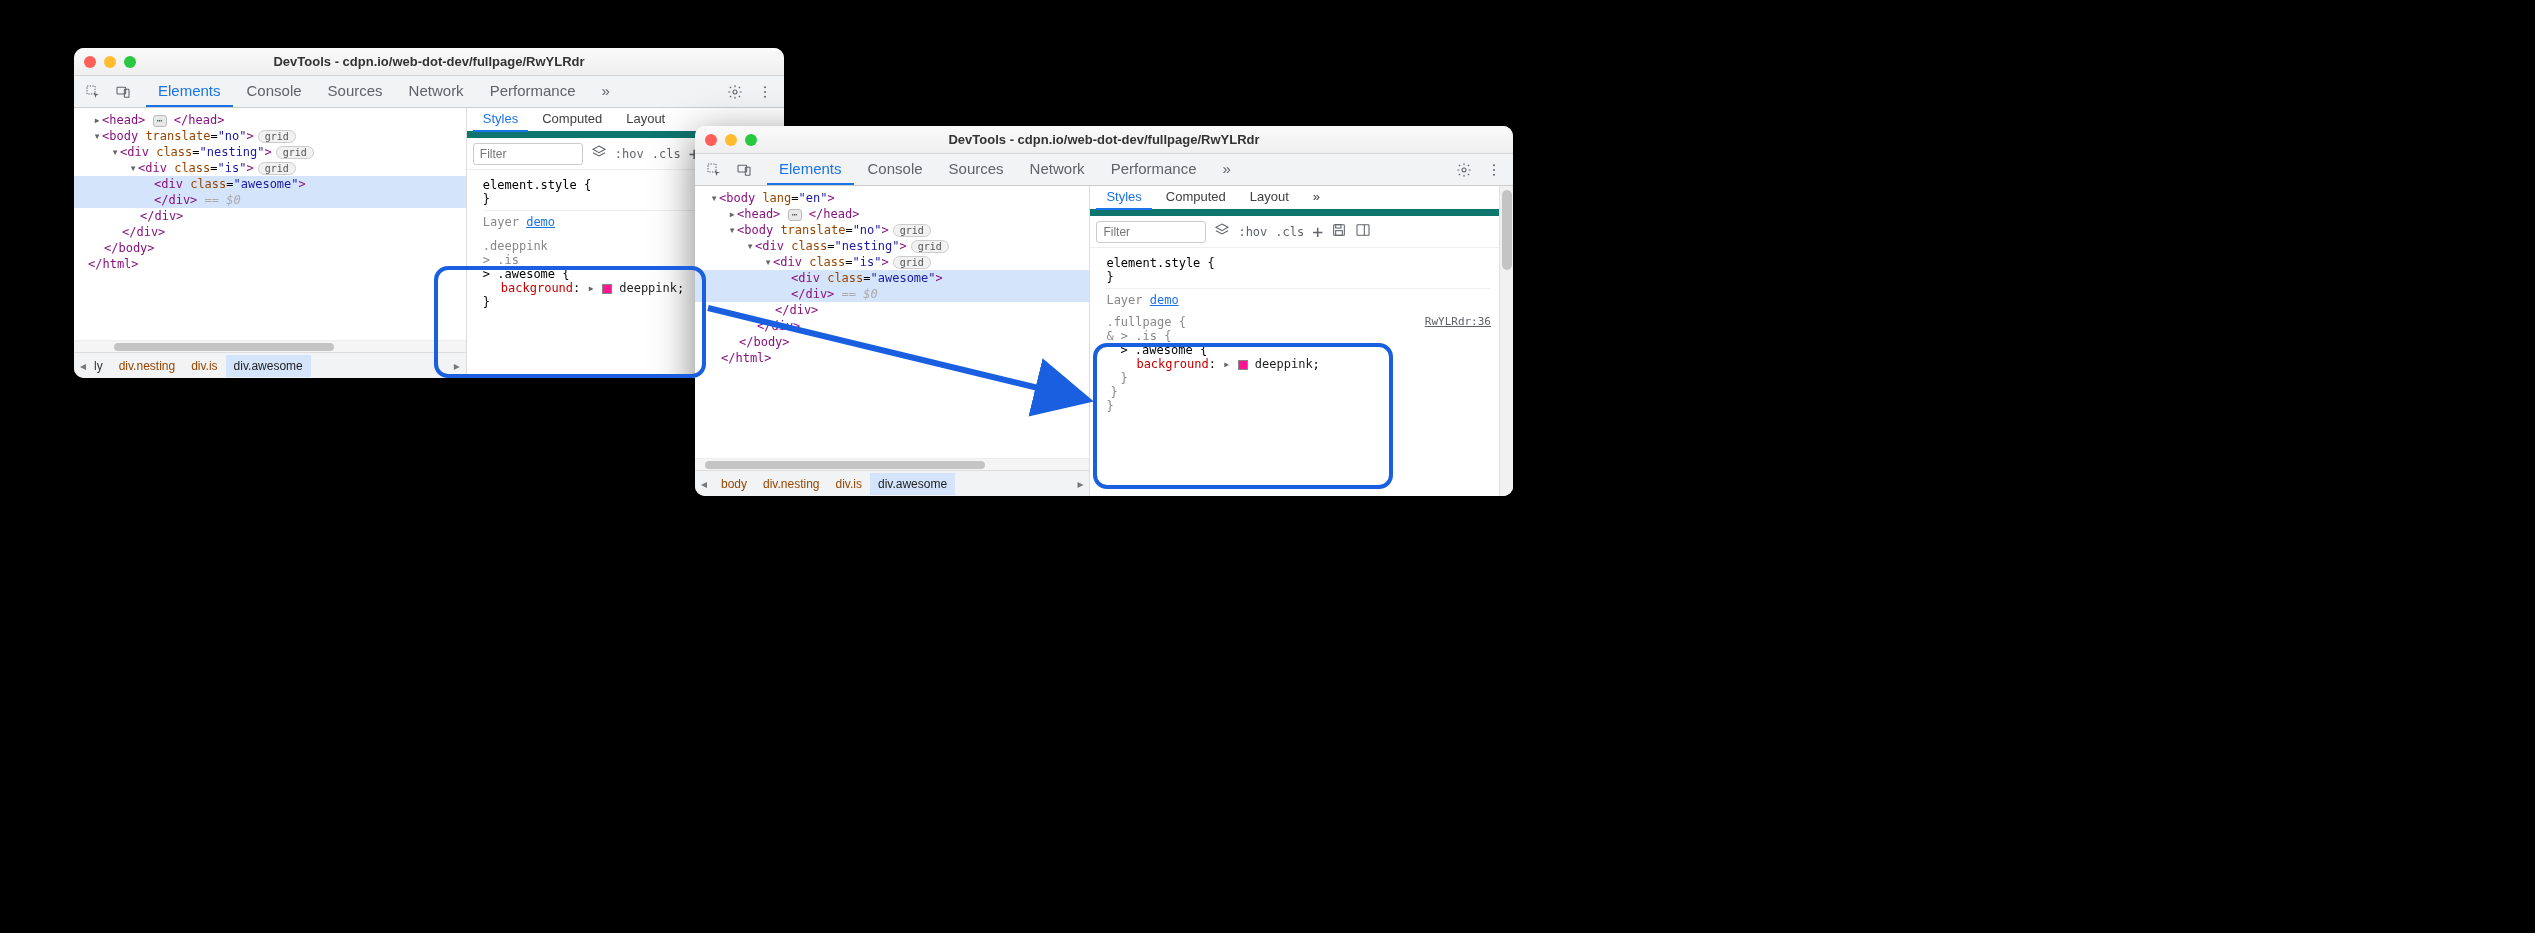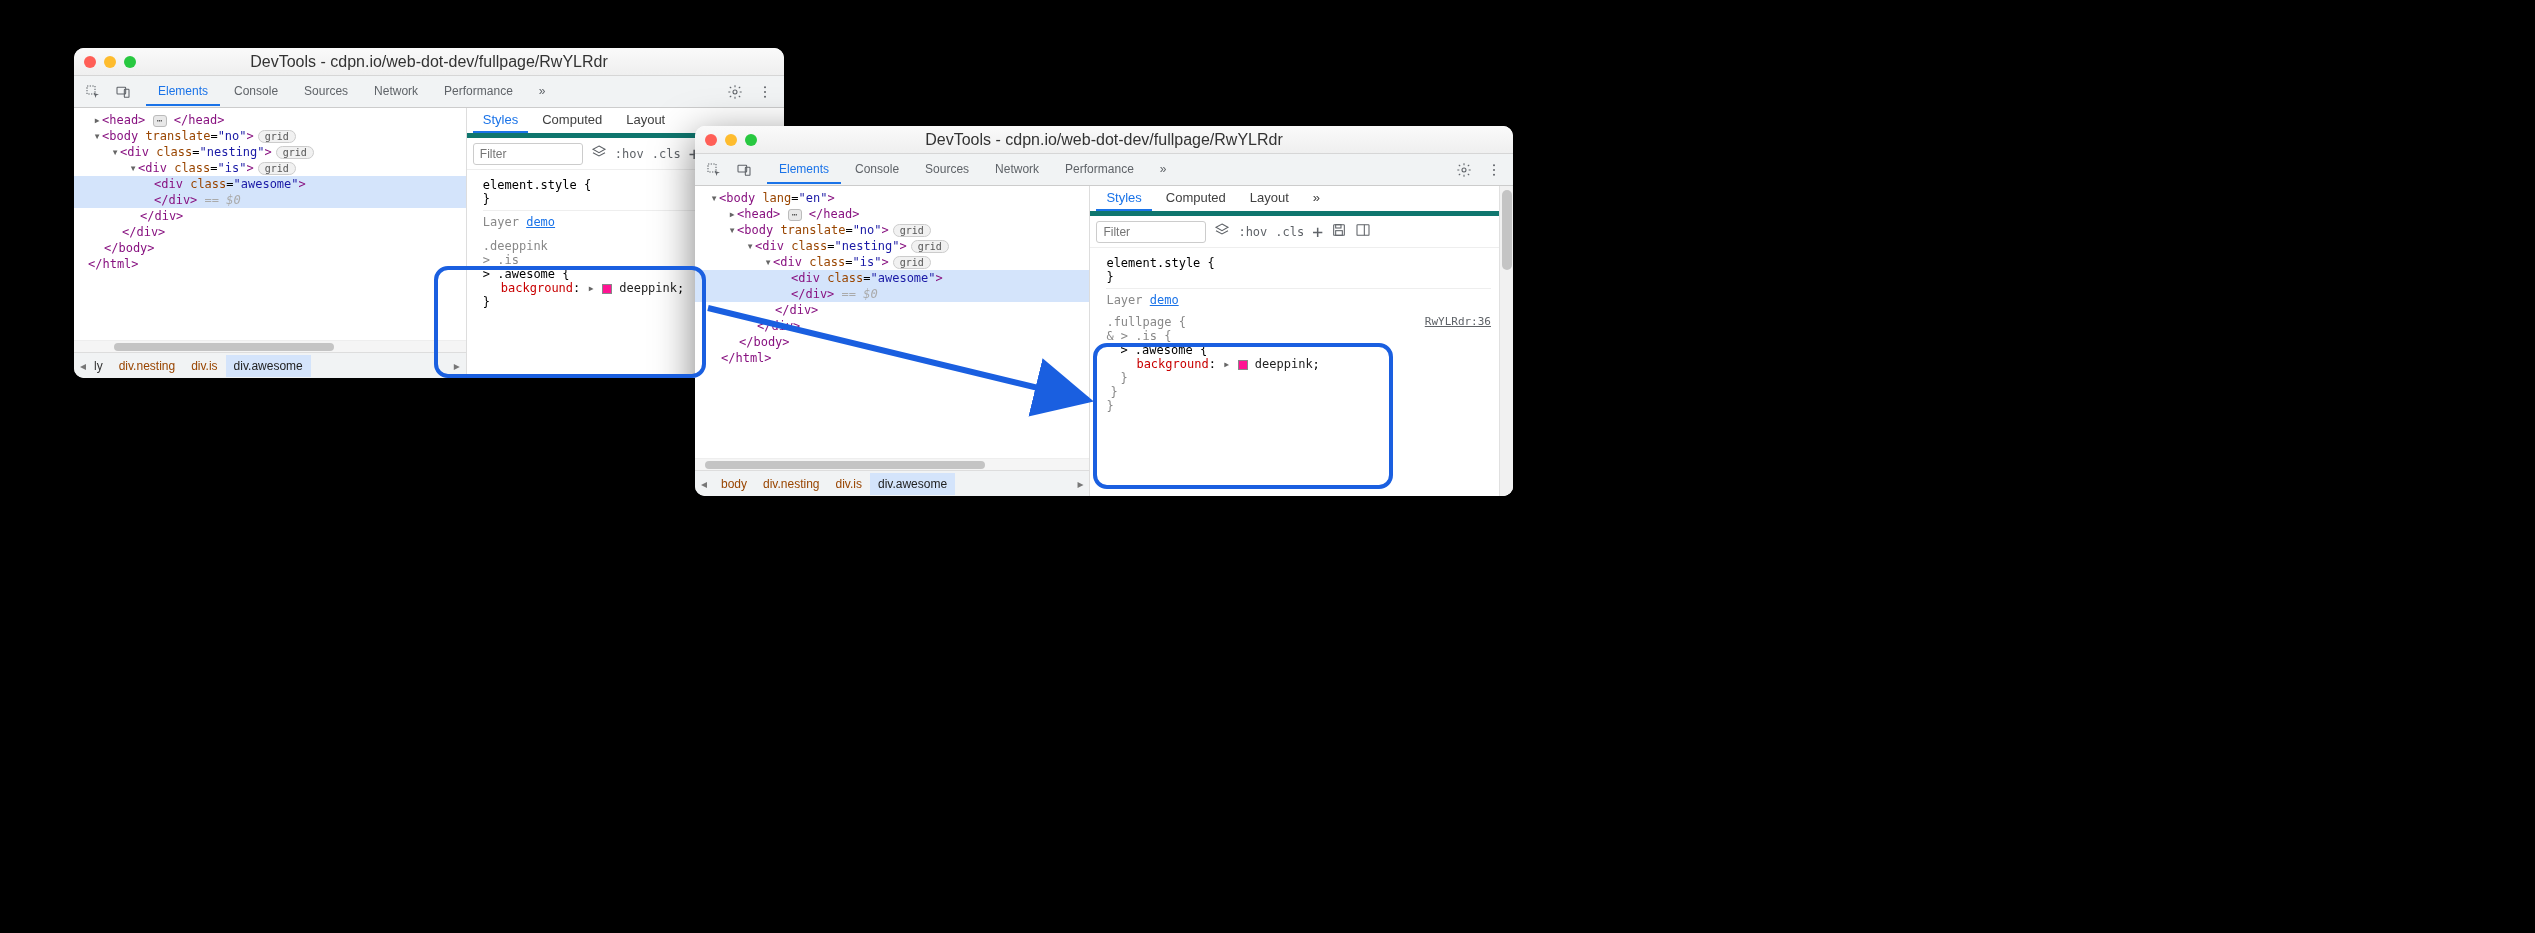--- a/index.html
+++ b/index.html
@@ -26,54 +26,54 @@
     background: linear-gradient(#fafafa,#efefef);
     display: flex;
     align-items: center;
     padding: 0 10px;
     border-bottom: 1px solid #d6d6d6;
     position: relative;
   }
   .traffic { display:flex; gap:8px; }
   .tl { width:12px; height:12px; border-radius:50%; }
   .tl.red{background:#ff5f57;} .tl.yellow{background:#febc2e;} .tl.green{background:#28c840;}
-  .title { font-weight:400; font-size:16px; color:#333; position:absolute; left:50%; transform:translateX(-50%); white-space:nowrap;}
+  .title { font-weight:700; font-size:13px; color:#333; position:absolute; left:50%; transform:translateX(-50%); white-space:nowrap;}
   .toolbar {
     height: 32px;
     background:#f1f3f4;
     display:flex;
     align-items:center;
     padding:0 6px;
     border-bottom:1px solid #ccc;
     gap:4px;
   }
   .icon-btn { width:26px; height:26px; display:flex; align-items:center; justify-content:center; color:#5f6368; cursor:pointer; border-radius:3px;}
   .tabs { display:flex; gap:2px; margin-left:6px;}
-  .tab { padding:6px 12px; color:#5f6368; font-size:12px; cursor:pointer; border-bottom:2px solid transparent;}
+  .tab { padding:6px 12px; color:#5f6368; font-size:15px; cursor:pointer; border-bottom:2px solid transparent;}
   .tab.active { color:#1a73e8; border-bottom-color:#1a73e8;}
   .spacer{flex:1;}
   .content { display:flex; flex:1; overflow:hidden;}
   .dom-panel { flex:1; background:#fff; overflow:auto; font-family: Menlo, Consolas, monospace; font-size:12px; padding:4px 0; position:relative;}
   .dom-line { white-space:nowrap; padding:1px 0 1px 10px;}
   .dom-line.selected { background:#d4e4fb;}
   .caret{display:inline-block;width:10px;text-align:center;color:#666;cursor:pointer;}
   .tagb{color:#881280;}
   .attrname{color:#994500;}
   .attrval{color:#1a1aa6;}
   .dimref{color:#aaa;font-style:italic;}
   .badge{display:inline-block;background:#f1f1f1;border:1px solid #ccc;border-radius:10px;padding:0 6px;font-size:10px;color:#555;margin-left:4px;}
   .ellipsis-badge{display:inline-block;background:#e8e8e8;border:1px solid #bbb;border-radius:3px;font-size:10px;padding:0 3px;color:#555;line-height:1;}
   .hscroll{height:12px;background:#f5f5f5;border-top:1px solid #eee;position:relative;}
   .hscroll .thumb{position:absolute;height:8px;top:2px;background:#c4c4c4;border-radius:4px;}
   .crumbs{height:26px;background:#f1f3f4;border-top:1px solid #ddd;display:flex;align-items:center;font-size:12px;overflow:hidden;}
   .crumb-arrow{width:18px;text-align:center;color:#777;cursor:pointer;}
   .crumb{padding:4px 8px;color:#994500;cursor:pointer;}
   .crumb.sel{background:#d4e4fb;color:#222;}
   .right-panel{flex:1;border-left:1px solid #ddd;display:flex;flex-direction:column;background:#fff;position:relative;}
-  .subtabs{display:flex;align-items:center;height:30px;border-bottom:5px solid #0f766e;padding:0 6px;gap:4px;}
+  .subtabs{display:flex;align-items:center;height:30px;border-bottom:7px solid #0f766e;padding:0 6px;gap:4px;}
   .subtab{padding:4px 10px;font-size:13px;color:#404040;cursor:pointer;border-bottom:2px solid transparent;}
   .subtab.active{color:#1a73e8;border-bottom-color:#1a73e8;}
   .filterrow{display:flex;align-items:center;height:32px;border-bottom:1px solid #eee;padding:0 6px;gap:8px;}
   .filterbox{border:1px solid #ccc;border-radius:3px;height:22px;padding:0 6px;font-size:12px;width:110px;color:#888;background:#fff;}
   .mini-icon{color:#5f6368;font-size:14px;cursor:pointer;font-family: Menlo, monospace;}
   .mono{font-family: Menlo, Consolas, monospace;font-size:12px;}
   .styles-body{flex:1;overflow:auto;padding:4px 8px;margin-left:8px;}
   .section{border-bottom:1px solid #eee;padding:4px 0;}
   .layerlink{color:#1a73e8;text-decoration:underline;cursor:pointer;}
   .gray{color:#888;}

